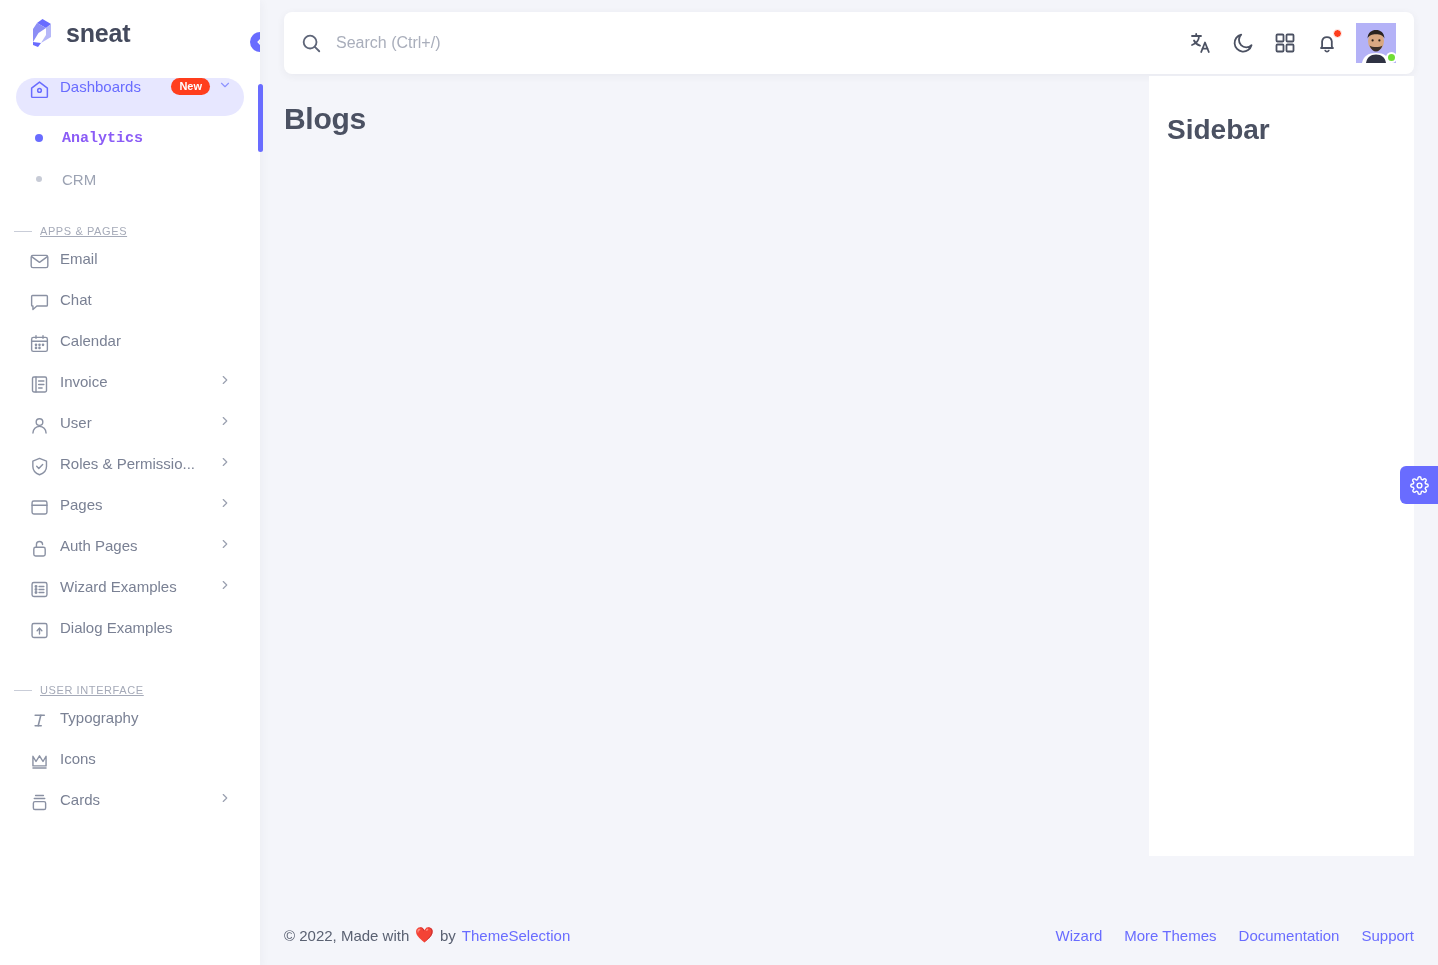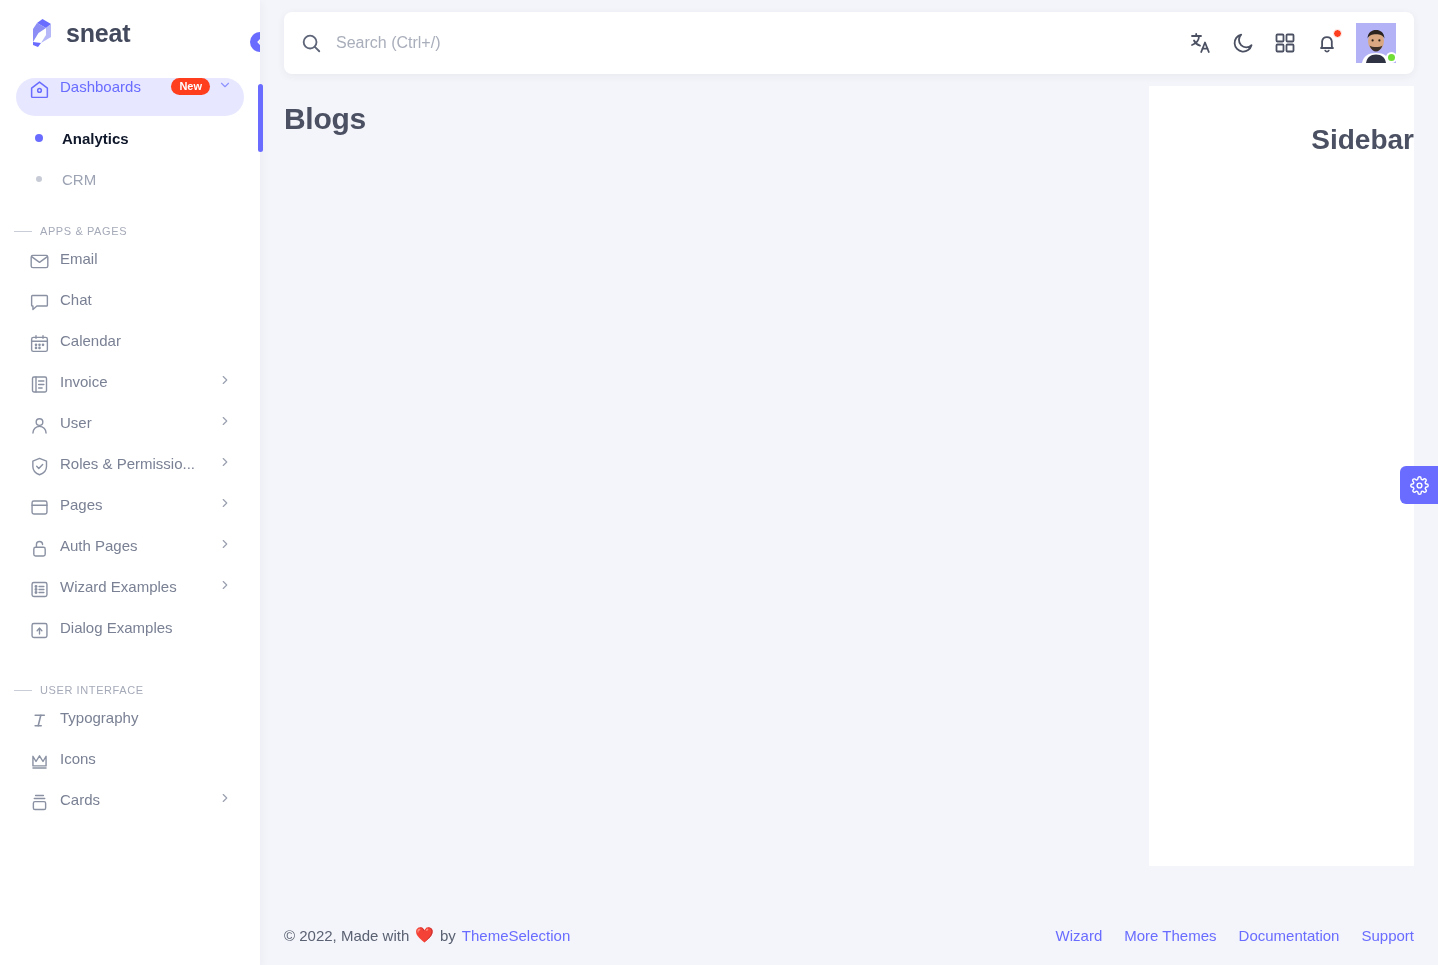--- a/index.html
+++ b/index.html
@@ -72,28 +72,29 @@
     display: flex; align-items: center;
     height: 38px; margin: 3px 16px;
     padding: 0 12px 0 12px; border-radius: 20px;
     color: #9ca3b3; font-size: 15px; cursor: pointer;
   }
   .submenu-item .dot {
     width: 6px; height: 6px; border-radius: 50%;
     background: #c7cbd6; margin-right: 20px; margin-left: 8px;
     flex: 0 0 6px;
   }
-  .submenu-item.active { color: #0f172a; font-weight: bold; }
+  .submenu-item.active { color: #8b5cf6; font-weight: bold; font-family: Liberation Mono, monospace; }
   .submenu-item.active .dot { background: #696cff; width: 8px; height: 8px; flex: 0 0 8px; margin-left: 7px; margin-right: 19px; }
 
   .menu-header {
     display: flex; align-items: center;
     margin: 22px 16px 8px 16px; height: 22px;
     color: #a5aab8; font-size: 11px; letter-spacing: 0.6px;
     text-transform: uppercase;
+    text-decoration: underline;
   }
   .menu-header .dash {
     width: 18px; height: 1px; background: #c9cdd8;
     margin-right: 8px; margin-left: -2px; flex: 0 0 18px;
   }
 
   
   .edge-bar {
     position: absolute; left: 258px; top: 84px;
     width: 5px; height: 68px; border-radius: 3px;
@@ -147,24 +148,23 @@
   }
 
   .main-row { flex: 1; display: flex; gap: 0; position: relative; }
   .main-col { flex: 1; padding-top: 28px; }
   .page-title {
     font-size: 30px; font-weight: bold; color: #4b5162;
     letter-spacing: -0.3px;
   }
   .right-panel {
     width: 265px; flex: 0 0 265px;
-    background: #fff; margin-top: 12px;
+    background: #fff; margin-top: 2px;
     height: 780px;
     padding: 38px 0 0 18px;
-    text-align: right;
   }
   .right-panel-title {
     font-size: 28px; font-weight: bold; color: #4b5162;
   }
 
   .footer {
     height: 60px; flex: 0 0 60px;
     display: flex; align-items: center;
     justify-content: space-between;
     font-size: 15px; color: #5a6172;

